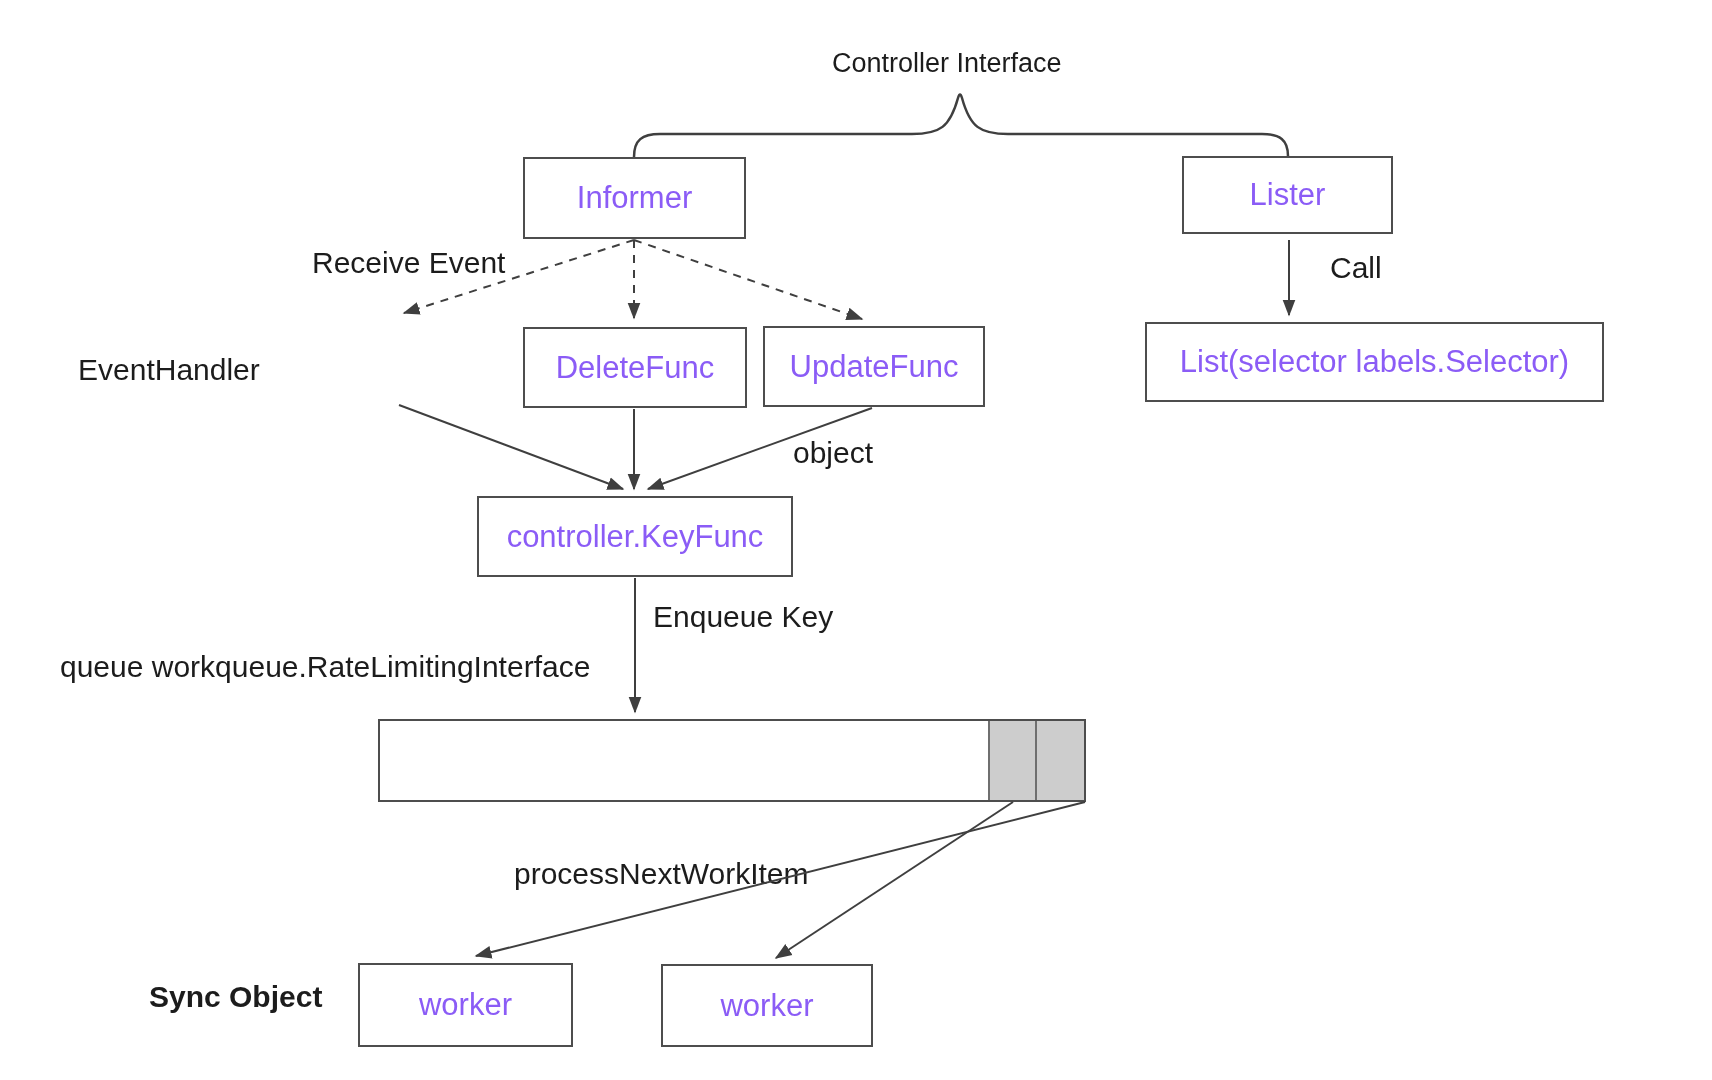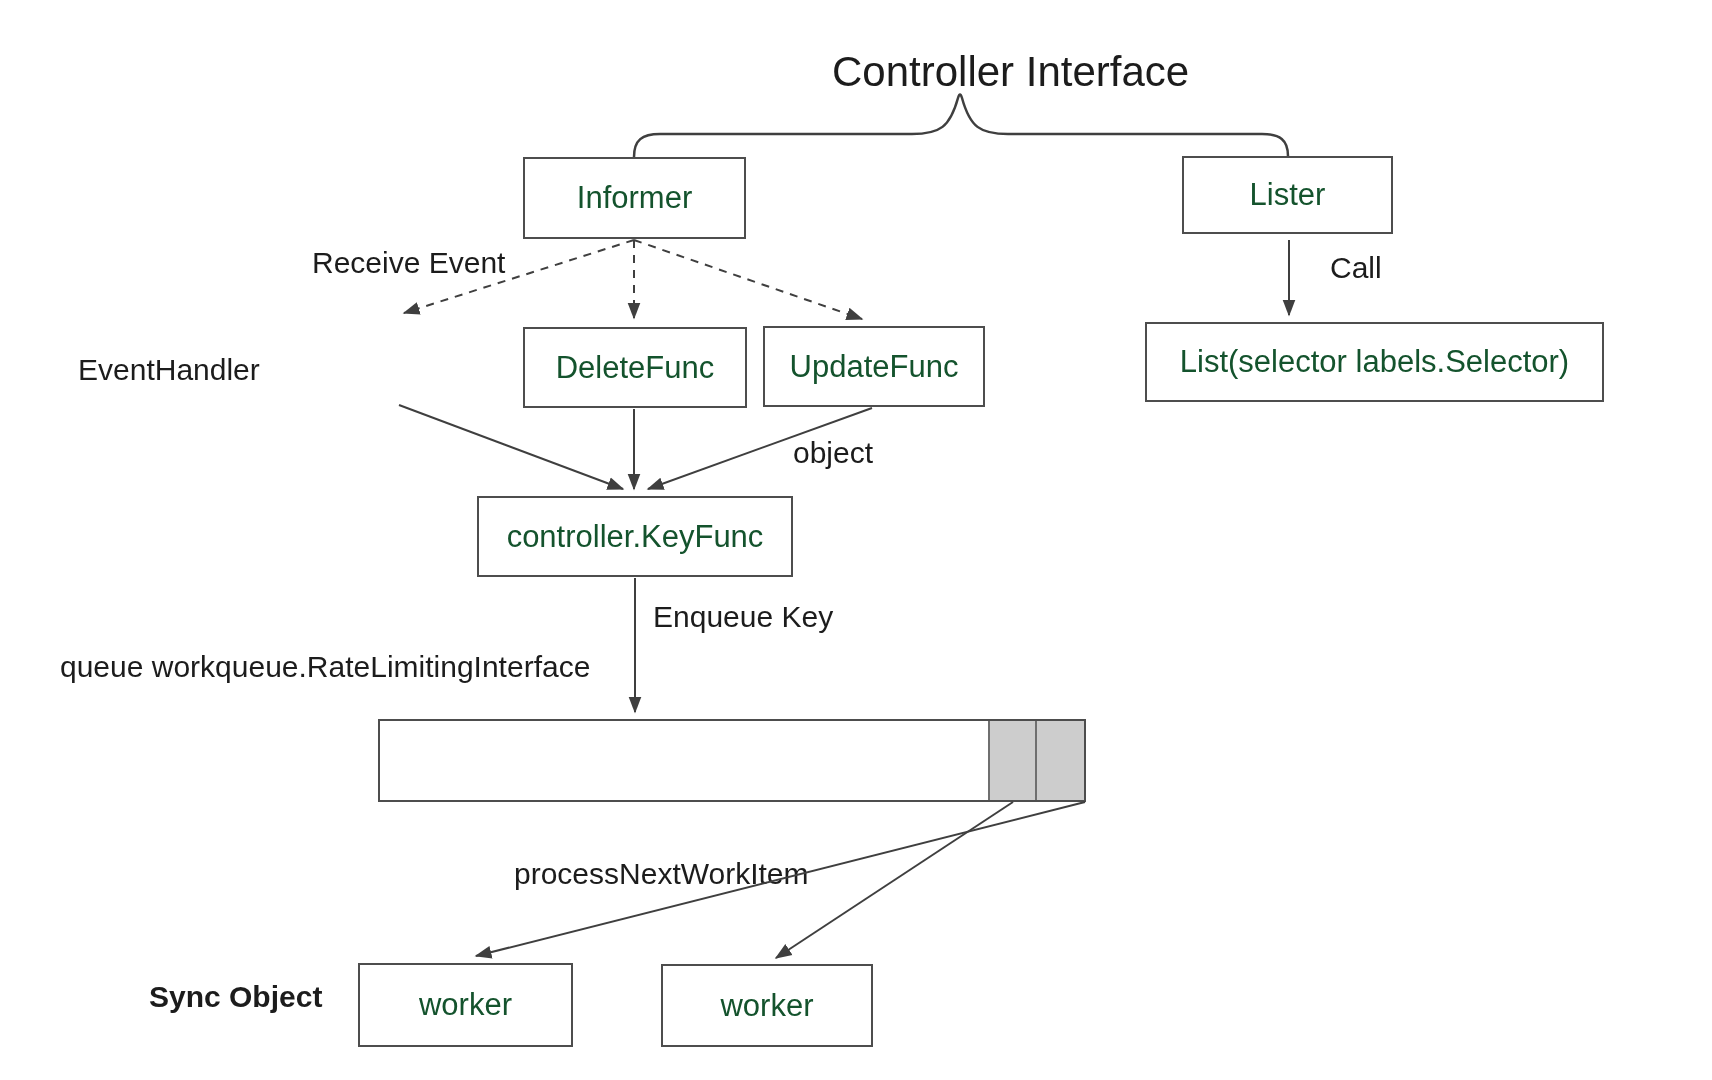--- a/index.html
+++ b/index.html
@@ -18,32 +18,32 @@
   }
   .node {
     position: absolute;
     box-sizing: border-box;
     background: #ffffff;
     border: 2px solid #4d4d4d;
     display: flex;
     align-items: center;
     justify-content: center;
     font-size: 31px;
-    color: #14532d;
+    color: #8b5cf6;
     white-space: nowrap;
   }
   .lbl {
     position: absolute;
     font-size: 30px;
     line-height: 1.15;
     color: #1c1c1c;
     white-space: nowrap;
   }
   .title {
-    font-size: 42px;
+    font-size: 27px;
   }
   .queue {
     position: absolute;
     box-sizing: border-box;
     background: #ffffff;
     border: 2px solid #4d4d4d;
   }
   .queue-cell {
     position: absolute;
     top: 0;

